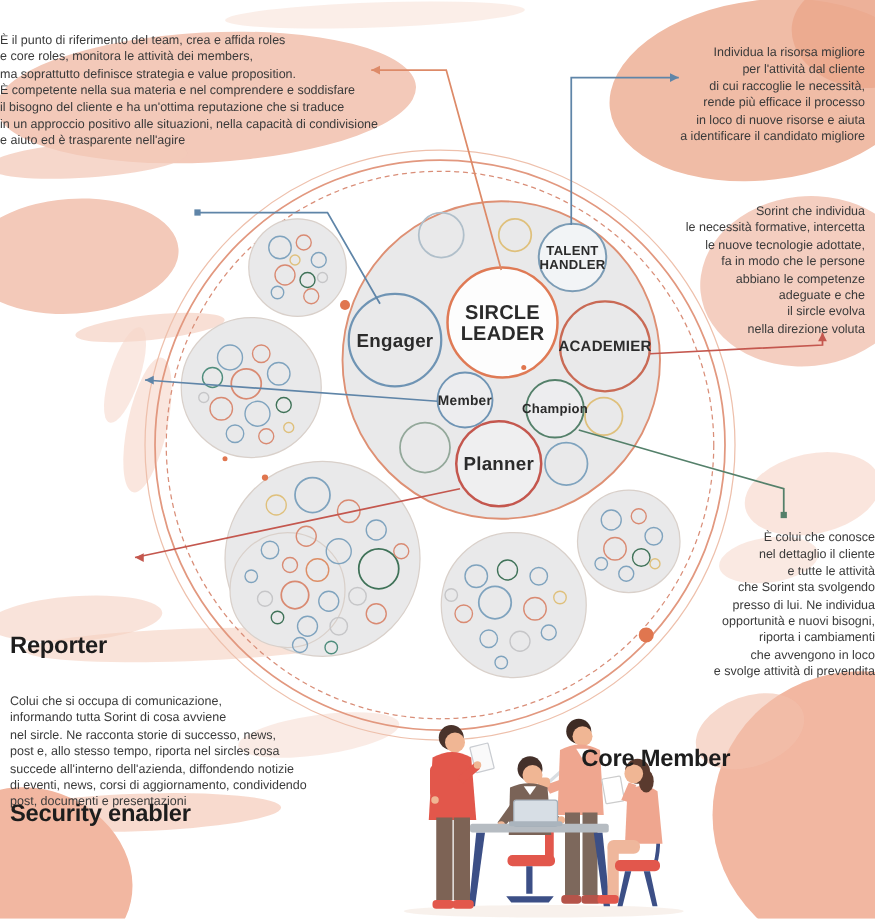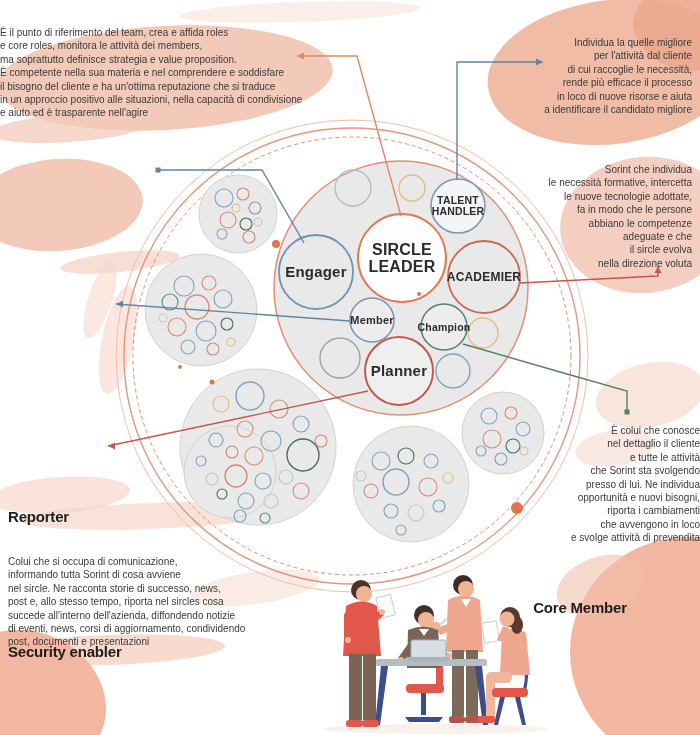--- a/index.html
+++ b/index.html
@@ -4,23 +4,23 @@
 <style>
   html,body{margin:0;padding:0;background:#ffffff;}
   .canvas{
     position:relative;width:700px;height:735px;background:#fff;overflow:hidden;
     font-family:"Liberation Sans", sans-serif;color:#383838;
   }
   .canvas svg{position:absolute;left:0;top:0;z-index:0;}
   .note, .section{position:absolute;z-index:2;}
   .note{font-size:10px;line-height:13.4px;white-space:pre-line;color:#3a3a3a;font-weight:500;}
   .note.right{text-align:right;}
-  .section h3{margin:0 0 4px 0;font-size:15px;line-height:21px;color:#1d1d1d;letter-spacing:-0.2px;}
+  .section h3{margin:0 0 4px 0;font-size:19px;line-height:21px;color:#1d1d1d;letter-spacing:-0.2px;}
   .section .body{font-size:10px;line-height:13.4px;white-space:pre-line;color:#3a3a3a;font-weight:500;margin-top:28px;}
-  .section.right{text-align:center;}
+  .section.right{text-align:left;}
 </style>
 </head>
 <body>
 
 <div class="canvas">
 
   <svg width="700" height="735" viewBox="0 0 700 735">
 
     <g>
       <ellipse cx="165" cy="78" rx="168" ry="52" fill="#f3c9b9" transform="rotate(-3 165 78)"></ellipse>
@@ -244,21 +244,21 @@
     </g>
   </svg>
 
   <div class="note" style="left:0; top:26px; width:345px;">È il punto di riferimento del team, crea e affida roles
 e core roles, monitora le attività dei members,
 ma soprattutto definisce strategia e value proposition.
 È competente nella sua materia e nel comprendere e soddisfare
 il bisogno del cliente e ha un'ottima reputazione che si traduce
 in un approccio positivo alle situazioni, nella capacità di condivisione
 e aiuto ed è trasparente nell'agire</div>
-  <div class="note right" style="right:8px; top:36px; width:240px;">Individua la quelle migliore
+  <div class="note right" style="right:8px; top:36px; width:240px;">Individua la risorsa migliore
 per l'attività dal cliente
 di cui raccoglie le necessità,
 rende più efficace il processo
 in loco di nuove risorse e aiuta
 a identificare il candidato migliore</div>
   <div class="note right" style="right:8px; top:163px; width:210px;">Sorint che individua
 le necessità formative, intercetta
 le nuove tecnologie adottate,
 fa in modo che le persone
 abbiano le competenze

